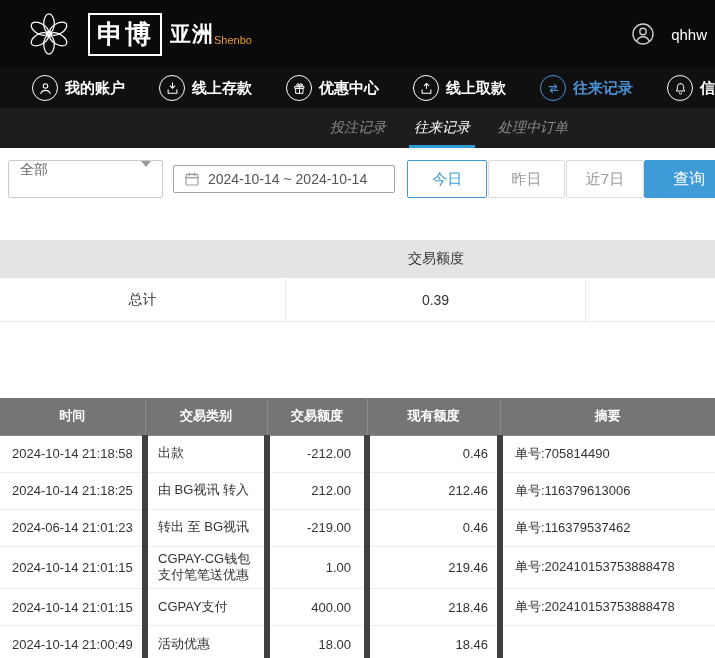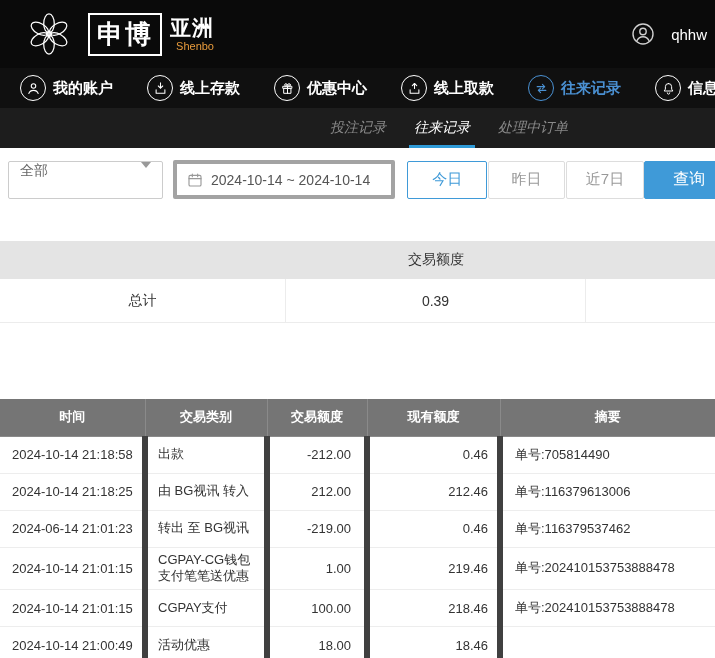--- a/index.html
+++ b/index.html
@@ -5,46 +5,46 @@
   * { margin:0; padding:0; box-sizing:border-box; }
   html,body { width:715px; height:658px; overflow:hidden; background:#fff;
     font-family:"Liberation Sans","DejaVu Sans",sans-serif; }
   .page { width:715px; height:658px; position:relative; overflow:hidden; background:#fff; }
 
   
   .topbar { height:68px; background:#0a0a0a; display:flex; align-items:center; padding:0 6px 0 26px; }
   .logo-flower { width:46px; height:46px; flex:0 0 auto; }
   .logo-box { margin-left:16px; border:2px solid #fff; padding:2px 7px; }
   .logo-box span { color:#fff; font-size:26px; font-weight:bold; letter-spacing:2px; }
-  .logo-right { margin-left:8px; display:flex; flex-direction:column; }
+  .logo-right { margin-left:8px; display:flex; flex-direction:row; }
   .logo-region { color:#fff; font-size:21px; font-weight:bold; letter-spacing:1px; line-height:1.1; }
   .logo-sub { color:#e89b3c; font-size:11px; align-self:flex-end; }
   .top-user { margin-left:auto; display:flex; align-items:center; gap:16px; padding-right:2px; }
   .username { color:#fff; font-size:15px; white-space:nowrap; }
 
   
-  .navbar { height:40px; background:#101010; display:flex; align-items:center; padding-left:20px; gap:34px; overflow:hidden; }
+  .navbar { height:40px; background:#101010; display:flex; align-items:center; padding-left:32px; gap:34px; overflow:hidden; }
   .nav-item { display:flex; align-items:center; gap:7px; color:#fff; cursor:pointer; white-space:nowrap; flex:0 0 auto; }
   .nav-item.active { color:#4a90d2; }
   .nav-ring { width:26px; height:26px; border:1.5px solid currentColor; border-radius:50%;
     display:flex; align-items:center; justify-content:center; flex:0 0 auto; }
   .nav-label { font-size:15px; font-weight:bold; }
 
   
   .tabbar { height:40px; background:#1d1d1d; display:flex; align-items:stretch; padding-left:330px; gap:28px; overflow:hidden;font-style:italic; }
   .tab { display:flex; align-items:center; color:#8a8a8a; font-size:14px; position:relative; cursor:pointer; white-space:nowrap; }
   .tab.active { color:#fff; }
   .tab.active::after { content:""; position:absolute; left:-5px; right:-5px; bottom:0; height:3px; background:#2f9bd8; }
 
   
   .filterbar { padding:12px 0 12px 8px; display:flex; align-items:center; background:#fff; }
   .select { width:156px; height:38px; border:1px solid #ccc; border-radius:2px; display:flex; align-items:flex-start;
     padding:0 11px; color:#666; font-size:14px; cursor:pointer; background:#fff; }
   .select .caret { margin-left:auto; width:0; height:0; border-left:5px solid transparent; border-right:5px solid transparent; border-top:6px solid #999; }
-  .datebox { margin-left:10px; width:224px; height:39px; border:4px solid #a3a3a3; border-radius:2px; display:flex;
+  .datebox { margin-left:10px; width:224px; height:28px; border:1px solid #a3a3a3; border-radius:2px; display:flex;
     align-items:center; gap:8px; padding:0 10px; color:#555; font-size:14px; cursor:pointer; background:#fff; }
   .btn { height:38px; display:flex; align-items:center; justify-content:center; font-size:15px;
     background:#fff; border:1px solid #ddd; border-radius:2px; color:#999; cursor:pointer; white-space:nowrap; }
   .btn-today { width:80px; margin-left:12px; border-color:#3f9ad8; color:#3f9ad8; }
   .btn-day { width:78px; margin-left:1px; }
   .btn-search { width:92px; margin-left:auto; margin-right:-20px; background:#3f9ad8; border-color:#3f9ad8; color:#fff; font-size:16px; }
 
   
   .summary { margin-top:30px; }
   .summary-header { height:38px; background:#e4e4e4; display:flex; align-items:center; }
@@ -251,21 +251,21 @@
           <td>2024-10-14 21:01:15</td>
           <td>CGPAY-CG钱包支付笔笔送优惠</td>
           <td>1.00</td>
           <td>219.46</td>
           <td>单号:202410153753888478</td>
         </tr>
 
         <tr>
           <td>2024-10-14 21:01:15</td>
           <td>CGPAY支付</td>
-          <td>100.00</td>
+          <td>400.00</td>
           <td>218.46</td>
           <td>单号:202410153753888478</td>
         </tr>
 
         <tr>
           <td>2024-10-14 21:00:49</td>
           <td>活动优惠</td>
           <td>18.00</td>
           <td>18.46</td>
           <td></td>

